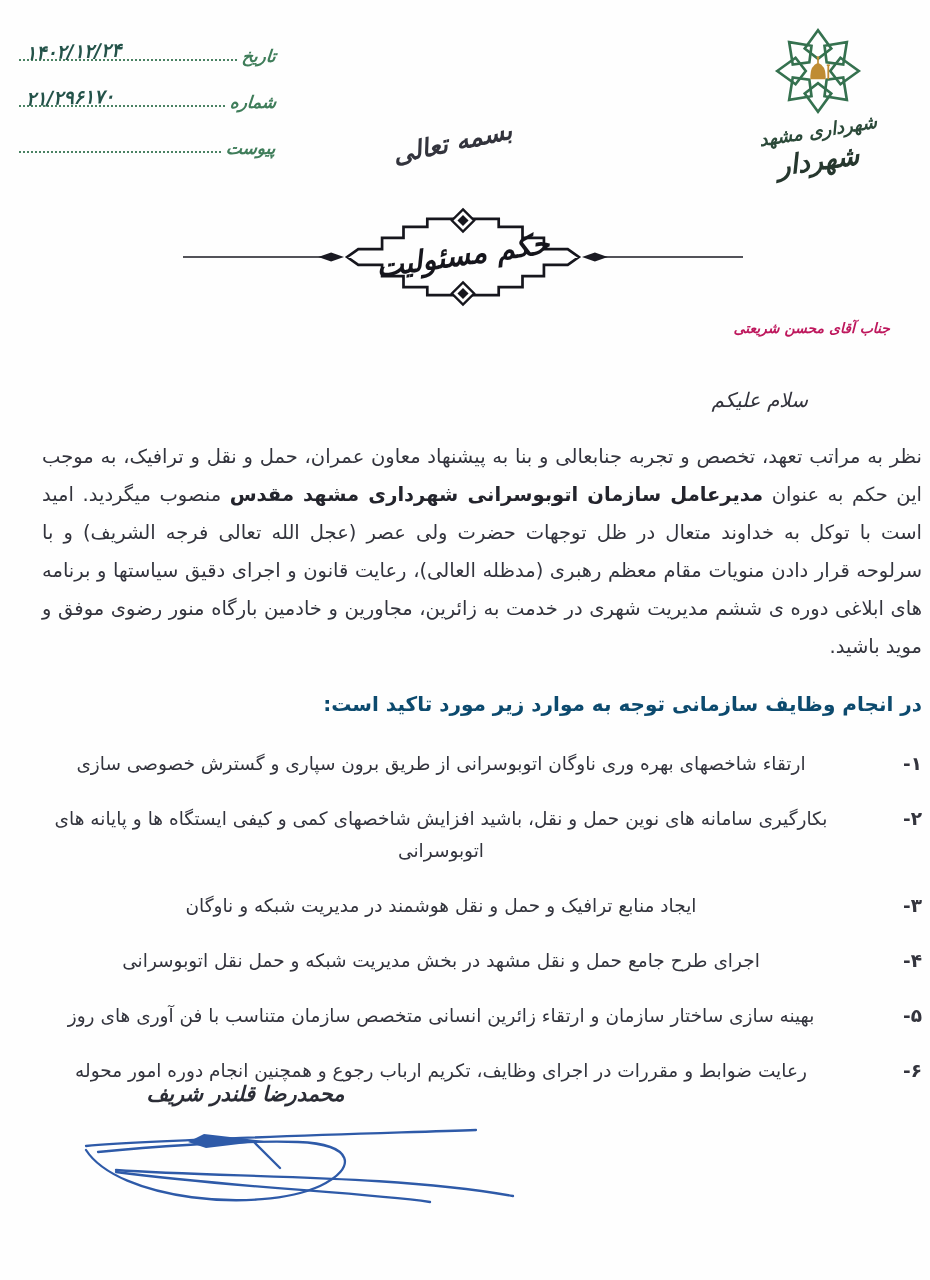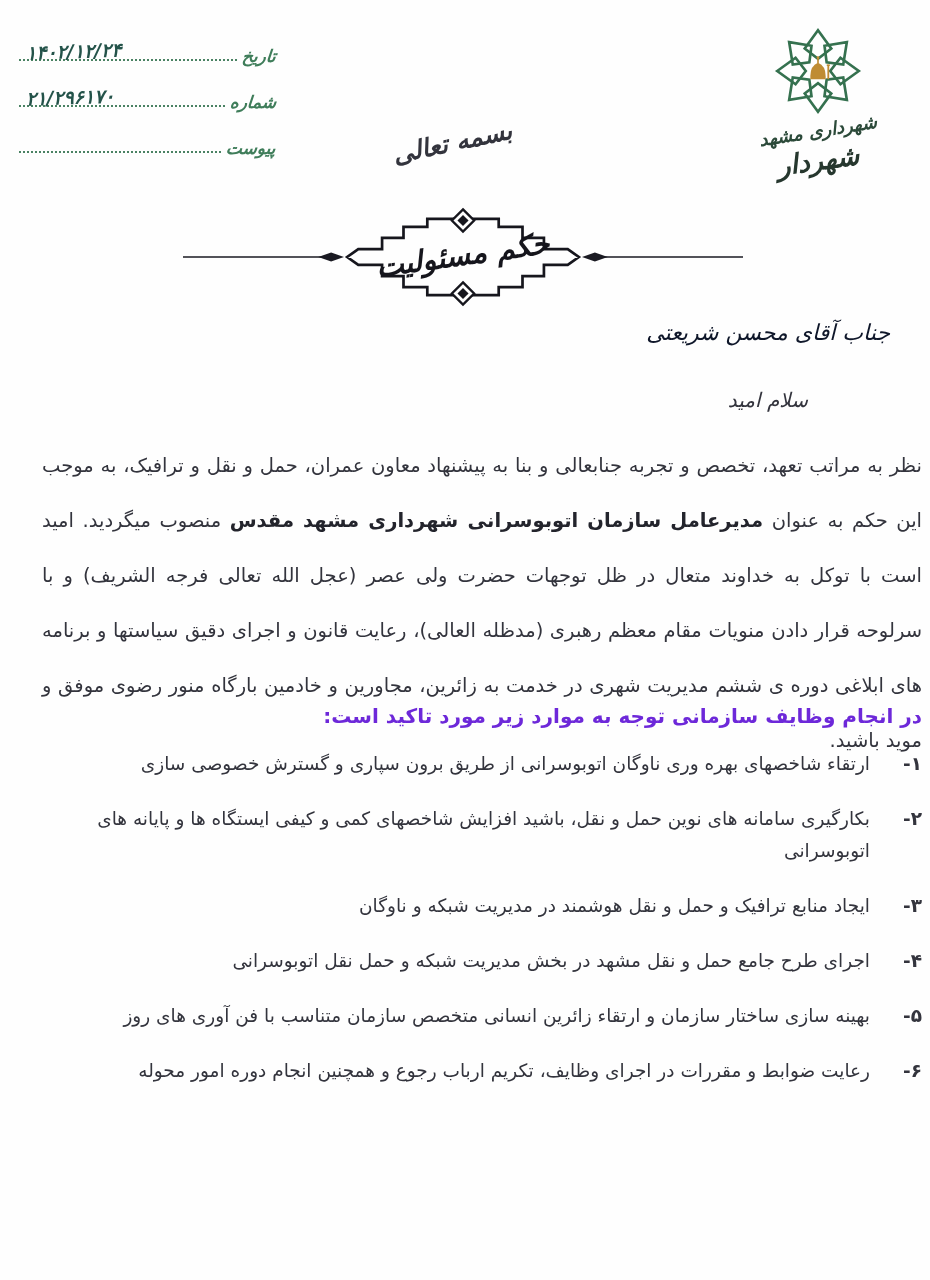--- a/index.html
+++ b/index.html
@@ -45,35 +45,35 @@
   .orn-line svg { width:100%; height:16px; display:block; }
   .cartouche { position:relative; width:238px; height:122px; flex:none; }
   .cartouche svg { position:absolute; inset:0; width:100%; height:100%; }
   .cartouche-text {
     position:absolute; inset:0; display:flex; align-items:center; justify-content:center;
     font-size:29px; font-weight:bold; font-style:italic; color:#15151c;
     transform:rotate(-8deg); padding-bottom:4px;
   }
 
   
-  .addressee { position:absolute; top:320px; right:40px; font-size:22px; font-weight:normal; font-style:italic; color:#0f172a; }
+  .addressee { position:absolute; top:320px; right:40px; font-size:14px; font-weight:bold; font-style:italic; color:#be185d; }
   .salutation { position:absolute; top:388px; right:122px; font-size:20px; font-style:italic; color:#33343d; }
   .body-text {
     position:absolute; top:438px; right:8px; left:42px;
-    font-size:19.5px; line-height:55px;
+    font-size:19.5px; line-height:38px;
     text-align:justify; text-align-last:right; direction:rtl;
   }
   .body-text b { color:#23242c; }
-  .emphasis { position:absolute; top:692px; right:8px; font-size:20px; font-weight:bold; color:#6d28d9;margin-top:12px; }
+  .emphasis { position:absolute; top:692px; right:8px; font-size:20px; font-weight:bold; color:#0c4a6e; }
 
   
   .duties { position:absolute; top:748px; right:8px; left:12px; }
   .duty { display:flex; direction:rtl; align-items:flex-start; margin-bottom:23px; font-size:18.5px; line-height:32px; }
   .duty-num { flex:none; width:52px; padding-left:10px; font-weight:600; }
-  .duty-text { flex:1; }
+  .duty-text { flex:1;text-align:center; }
 
   
   .signature-block { position:absolute; top:1082px; left:58px; width:500px; height:170px; }
   .sig-name { position:absolute; top:0; left:55px; width:265px; text-align:center; font-size:21px; font-weight:bold; font-style:italic; color:#2b2d36; white-space:nowrap; }
   .sig-svg { position:absolute; top:26px; left:0; }
 </style>
 </head>
 <body>
 
 <div class="page">
@@ -144,21 +144,21 @@
     </div>
     <div class="orn-line">
       <svg viewBox="0 0 100 16" preserveAspectRatio="none">
         <polygon points="0,8 8,3.5 16,8 8,12.5" fill="#1a1a22"></polygon>
         <line x1="13" y1="8" x2="100" y2="8" stroke="#1a1a22" stroke-width="1.6"></line>
       </svg>
     </div>
   </div>
 
   <div class="addressee">جناب آقای محسن شریعتی</div>
-  <div class="salutation">سلام امید</div>
+  <div class="salutation">سلام علیکم</div>
 
   <p class="body-text"><span>نظر به مراتب تعهد، تخصص و تجربه جنابعالی و بنا به پیشنهاد معاون عمران، حمل و نقل و ترافیک، به موجب این حکم به عنوان </span><b>مدیرعامل سازمان اتوبوسرانی شهرداری مشهد مقدس</b><span> منصوب میگردید. امید است با توکل به خداوند متعال در ظل توجهات حضرت ولی عصر (عجل الله تعالی فرجه الشریف) و با سرلوحه قرار دادن منویات مقام معظم رهبری (مدظله العالی)، رعایت قانون و اجرای دقیق سیاستها و برنامه های ابلاغی دوره ی ششم مدیریت شهری در خدمت به زائرین، مجاورین و خادمین بارگاه منور رضوی موفق و موید باشید.</span></p>
 
   <div class="emphasis">در انجام وظایف سازمانی توجه به موارد زیر مورد تاکید است:</div>
 
   <div class="duties">
     <div class="duty">
       <span class="duty-num">۱-</span>
       <span class="duty-text">ارتقاء شاخصهای بهره وری ناوگان اتوبوسرانی از طریق برون سپاری و گسترش خصوصی سازی</span>
     </div>
@@ -177,14 +177,27 @@
     <div class="duty">
       <span class="duty-num">۵-</span>
       <span class="duty-text">بهینه سازی ساختار سازمان و ارتقاء زائرین انسانی متخصص سازمان متناسب با فن آوری های روز</span>
     </div>
     <div class="duty">
       <span class="duty-num">۶-</span>
       <span class="duty-text">رعایت ضوابط و مقررات در اجرای وظایف، تکریم ارباب رجوع و همچنین انجام دوره امور محوله</span>
     </div>
   </div>
 
+  <div class="signature-block">
+    <div class="sig-name">محمدرضا قلندر شریف</div>
+    <svg class="sig-svg" width="460" height="115" viewBox="0 0 460 115">
+      <g fill="none" stroke="#2e5aa8" stroke-width="2.3" stroke-linecap="round">
+        <path d="M28 38 C110 31 300 26 418 22" stroke="#2e5aa8"></path>
+        <path d="M28 42 C60 92 200 106 262 78 C300 60 296 36 240 34 C180 32 80 40 40 44" stroke="#2e5aa8"></path>
+        <path d="M58 62 C170 70 330 66 455 88" stroke="#2e5aa8"></path>
+        <path d="M58 64 C180 80 300 84 372 94" stroke="#2e5aa8"></path>
+        <path d="M196 34 L222 60" stroke="#2e5aa8"></path>
+      </g>
+      <polygon fill="#2e5aa8" points="146,26 206,33 148,40 130,34"></polygon>
+    </svg>
+  </div>
 
 </div>
 
 </body></html>

